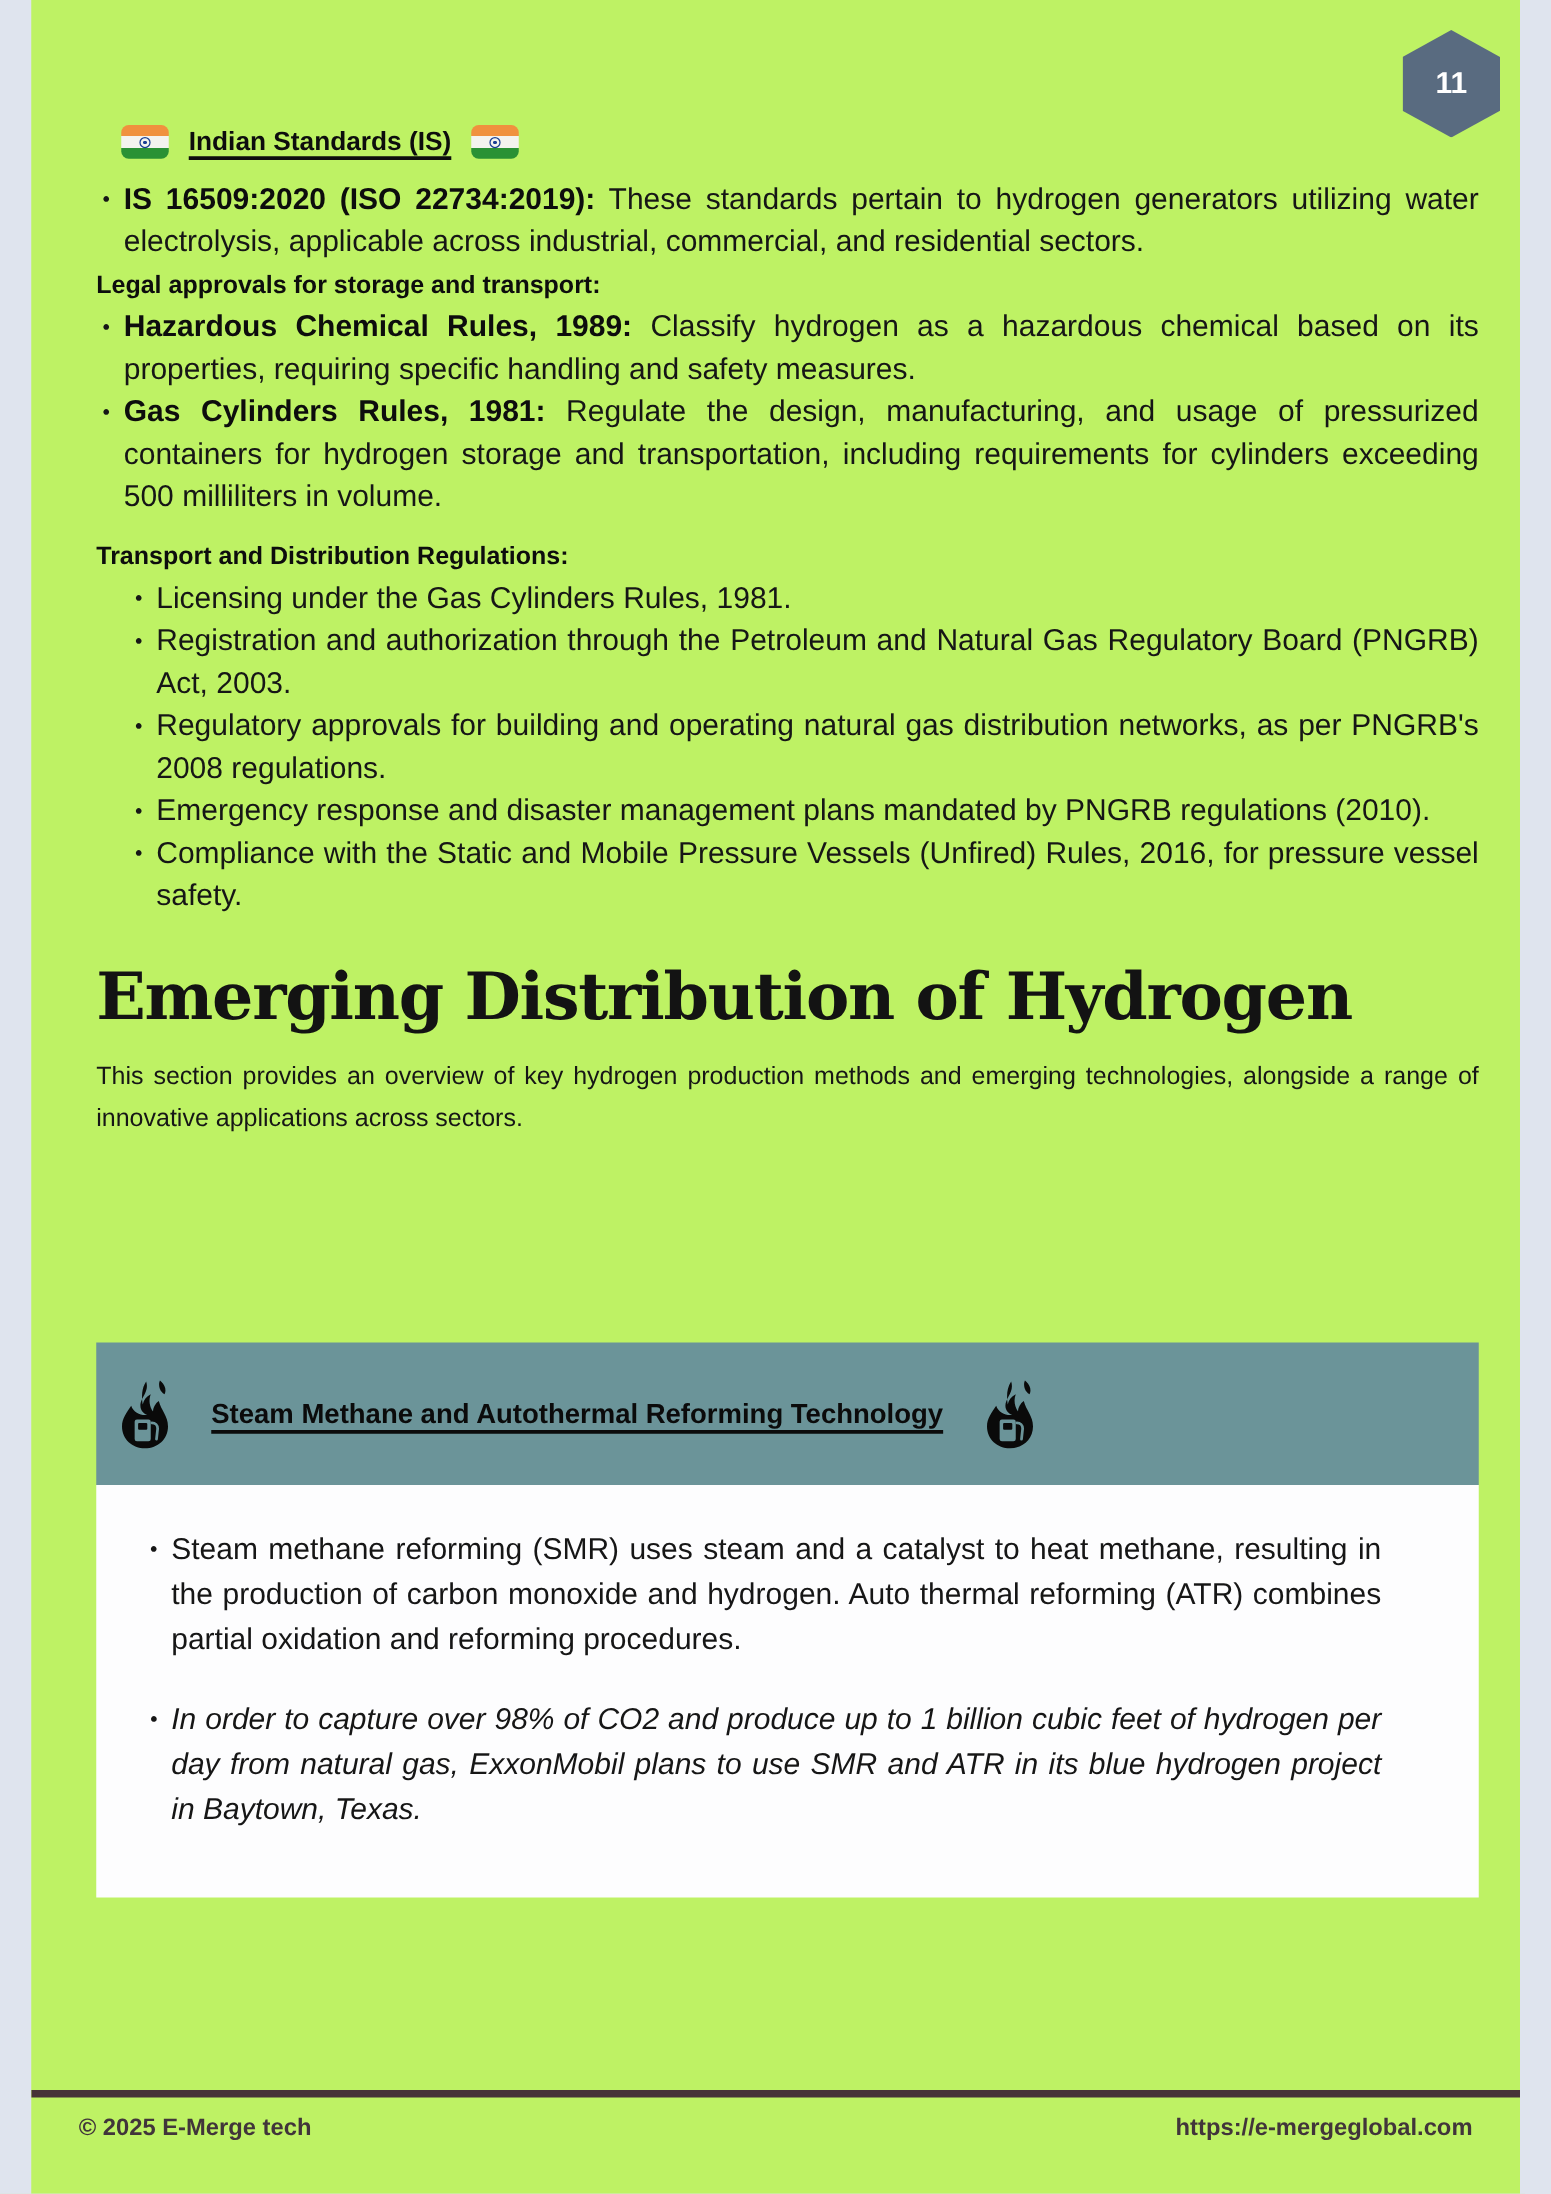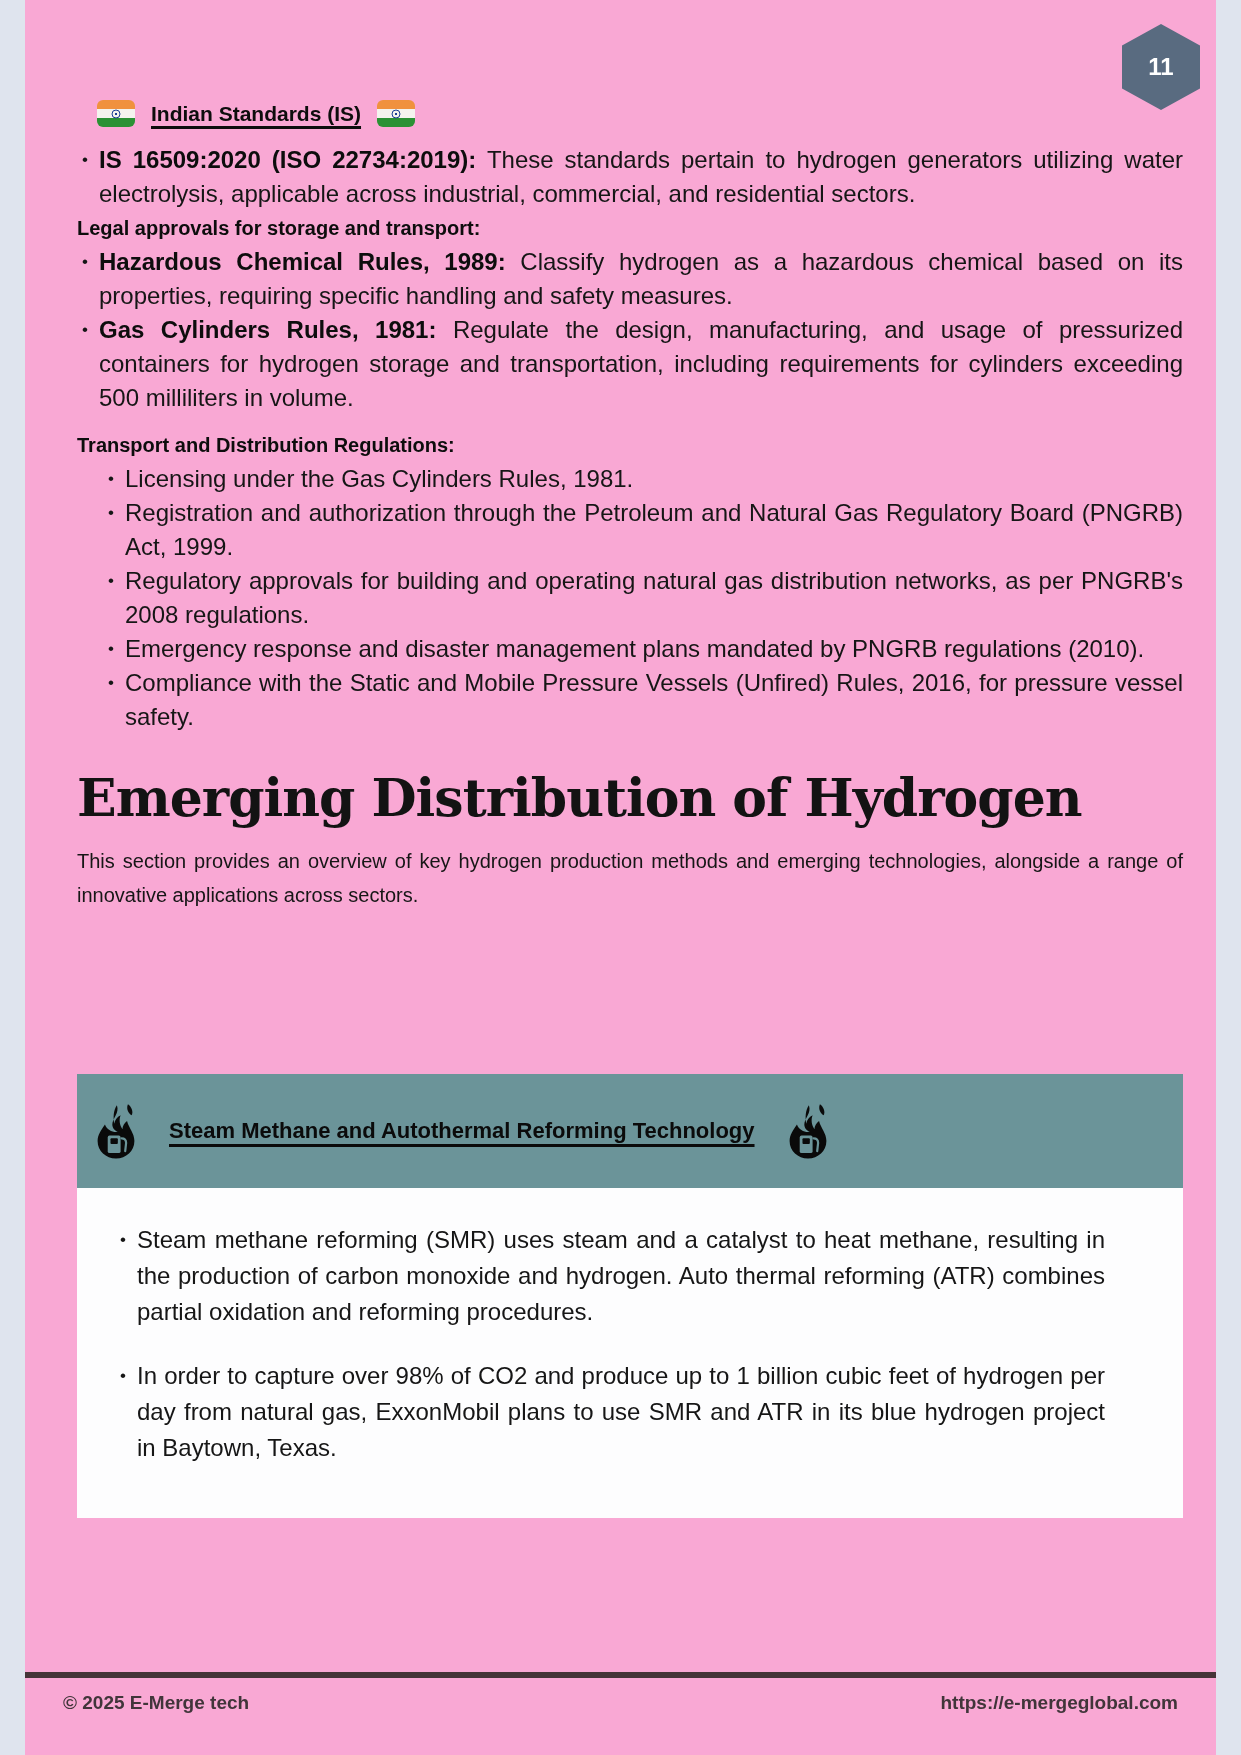--- a/index.html
+++ b/index.html
@@ -1,20 +1,20 @@
 <!DOCTYPE html>
 <html><head>
 <meta charset="utf-8">
 <style>
   * { margin:0; padding:0; box-sizing:border-box; }
   html,body { background:#dfe4ee; }
   .page {
     position:relative;
     width:1191px; height:1755px;
-    background:#f9a8d4;
+    background:#bef264;
     font-family:"Liberation Sans", sans-serif;
     color:#161616;
     overflow:hidden;
     margin:0 auto;
   }
   
   .hex {
     position:absolute; top:24px; right:16px;
     width:78px; height:86px;
     background:#596b80;
@@ -81,21 +81,21 @@
     padding-left:16px; padding-right:28px;
   }
   .card-title {
     font-size:22px; font-weight:bold; color:#0b0b0b;
     text-decoration:underline; text-decoration-thickness:2.5px; text-underline-offset:6px;
     white-space:nowrap;
   }
   .pump-icon { flex:0 0 auto; display:block; }
   .card-body { background:#fdfdfe; padding:34px 78px 52px 38px; min-height:178px; }
   .card-body li { line-height:36px; }
-  .card-body li + li { margin-top:28px; }
+  .card-body li + li { margin-top:28px;font-style:italic; }
 
   
   .footer-rule { position:absolute; left:0; right:0; top:1672px; height:6px; background:#463438; }
   .footer-text {
     position:absolute; left:38px; right:38px; top:1692px;
     display:flex; justify-content:space-between;
     font-size:19px; font-weight:bold; color:#41353a;
   }
   .footer-text a { color:#41353a; text-decoration:none;padding-left:28px; }
 </style>
@@ -122,21 +122,21 @@
 
     <div class="bold-heading">Legal approvals for storage and transport:</div>
     <ul class="blist">
       <li><b>Hazardous Chemical Rules, 1989:</b> <span>Classify hydrogen as a hazardous chemical based on its properties, requiring specific handling and safety measures.</span></li>
       <li><b>Gas Cylinders Rules, 1981:</b> <span>Regulate the design, manufacturing, and usage of pressurized containers for hydrogen storage and transportation, including requirements for cylinders exceeding 500 milliliters in volume.</span></li>
     </ul>
 
     <div class="bold-heading spaced">Transport and Distribution Regulations:</div>
     <ul class="blist lvl2">
       <li>Licensing under the Gas Cylinders Rules, 1981.</li>
-      <li>Registration and authorization through the Petroleum and Natural Gas Regulatory Board (PNGRB) Act, 1999.</li>
+      <li>Registration and authorization through the Petroleum and Natural Gas Regulatory Board (PNGRB) Act, 2003.</li>
       <li>Regulatory approvals for building and operating natural gas distribution networks, as per PNGRB's 2008 regulations.</li>
       <li>Emergency response and disaster management plans mandated by PNGRB regulations (2010).</li>
       <li>Compliance with the Static and Mobile Pressure Vessels (Unfired) Rules, 2016, for pressure vessel safety.</li>
     </ul>
 
     <h1>Emerging Distribution of Hydrogen</h1>
     <p class="intro body-size">This section provides an overview of key hydrogen production methods and emerging technologies, alongside a range of innovative applications across sectors.</p>
 
     <div class="card">
       <div class="card-banner">

